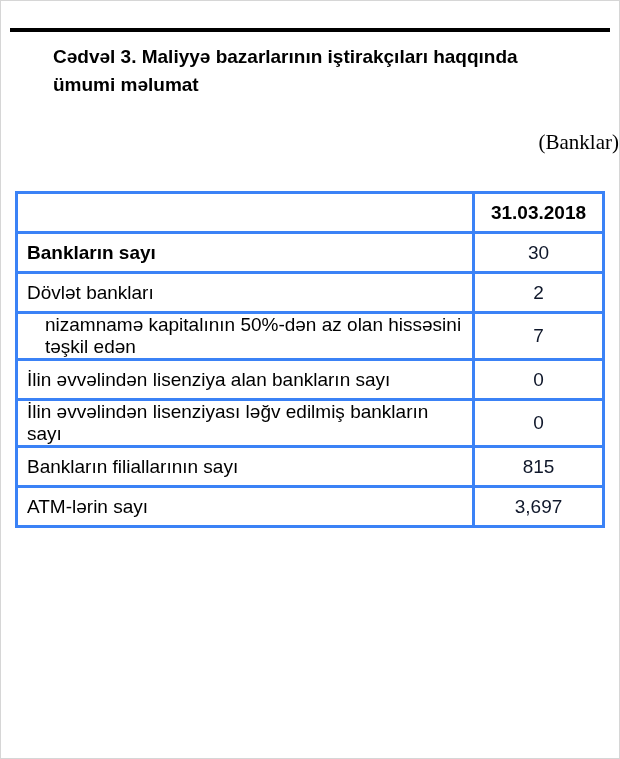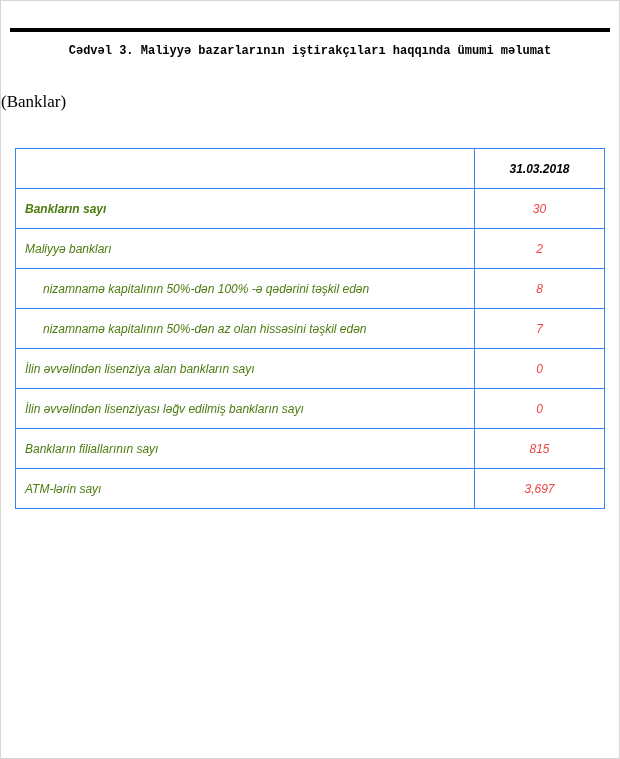--- a/index.html
+++ b/index.html
@@ -17,64 +17,63 @@
   .top-rule {
     position: absolute;
     top: 27px;
     left: 9px;
     right: 9px;
     height: 4px;
     background: #000;
   }
   .content { padding-top: 42px; }
   .doc-title {
-    font-family: Liberation Mono, monospace;
+    font-family: Liberation Sans, sans-serif;
     font-weight: bold;
-    font-size: 12px;
+    font-size: 19px;
     line-height: 1.45;
-    text-align: center;
+    text-align: left;
     padding: 0 52px;
   }
   .doc-subtitle {
     font-family: "Liberation Serif", serif;
-    font-size: 17px;
-    text-align: left;
+    font-size: 21px;
+    text-align: right;
     margin-top: 32px;
   }
   table.banks {
     border-collapse: collapse;
     table-layout: fixed;
     width: 590px;
     margin: 36px auto 0 auto;
   }
   table.banks th,
   table.banks td {
-    border: 1px solid #3b82f6;
+    border: 3px solid #3b82f6;
     height: 40px;
     vertical-align: middle;
-    font-size: 12px;
-    font-style: italic;
+    font-size: 19px;
   }
   .value-col { width: 130px; }
   th.value-head {
     font-weight: bold;
     text-align: center;
     font-size: 15px;
   }
   td.label-cell {
     text-align: left;
     padding-left: 9px;
     padding-right: 6px;
-    color: #4d7c0f;
+    color: #000000;
   }
   td.label-cell.bold { font-weight: bold; }
   td.label-cell.indent { padding-left: 27px; }
   td.value-cell {
     text-align: center;
-    color: #ef4444;
+    color: #0f172a;
     margin-left: 48px;
   }
 </style>
 </head>
 <body>
 
 <div class="top-rule"></div>
 
 <div class="content">
   <h1 class="doc-title">Cədvəl 3. Maliyyə bazarlarının iştirakçıları haqqında ümumi məlumat</h1>
@@ -87,30 +86,26 @@
         <th class="value-col value-head">31.03.2018</th>
       </tr>
     </thead>
     <tbody id="table-body">
   <tr>
     <td class="label-cell bold">Bankların sayı</td>
     <td class="value-cell">30</td>
   </tr>
 
   <tr>
-    <td class="label-cell">Maliyyə bankları</td>
+    <td class="label-cell">Dövlət bankları</td>
     <td class="value-cell">2</td>
   </tr>
 
 
 
-  <tr>
-    <td class="label-cell indent">nizamnamə kapitalının 50%-dən 100% -ə qədərini təşkil edən</td>
-    <td class="value-cell">8</td>
-  </tr>
 
 
   <tr>
     <td class="label-cell indent">nizamnamə kapitalının 50%-dən az olan hissəsini təşkil edən</td>
     <td class="value-cell">7</td>
   </tr>
 
   <tr>
     <td class="label-cell">İlin əvvəlindən lisenziya alan bankların sayı</td>
     <td class="value-cell">0</td>

